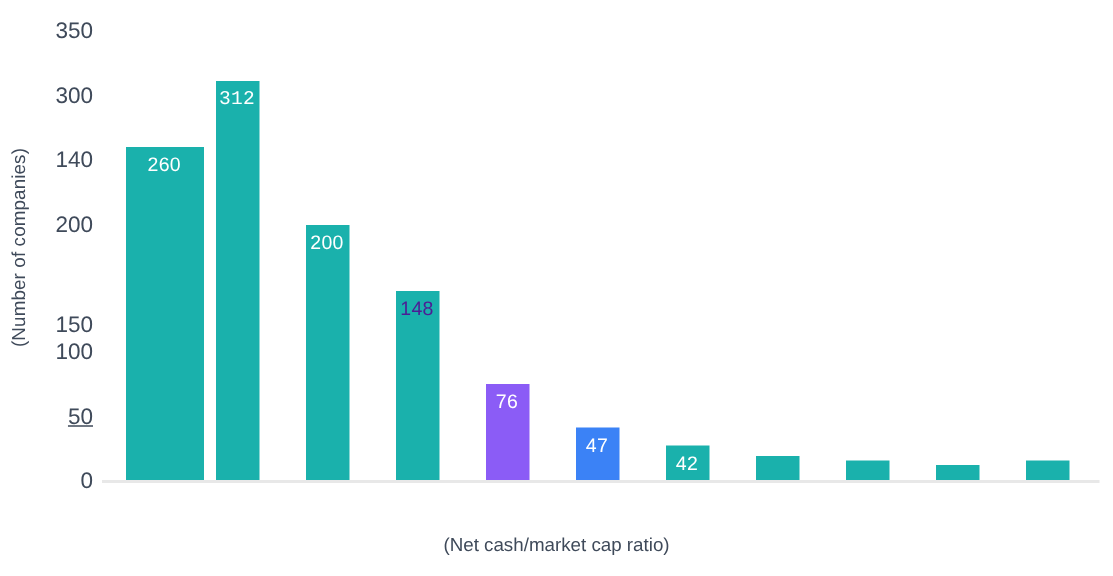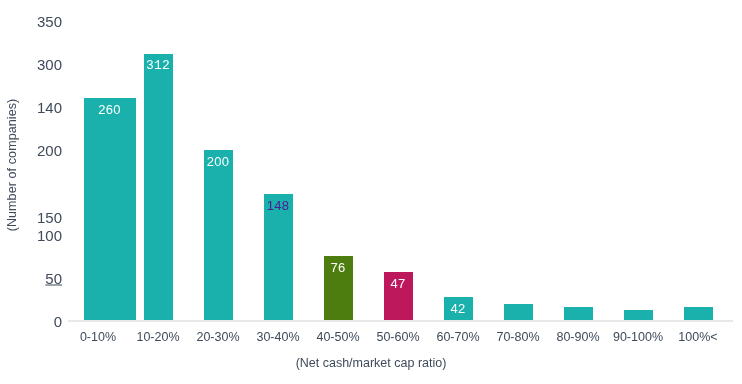--- a/index.html
+++ b/index.html
@@ -147,46 +147,33 @@
       </div>
       <div class="bar" style="left: 75.5px; width: 29px; height: 267.429px; background: rgb(26, 177, 172); font-family: Liberation Mono, monospace;">
         <div class="bar-value" style="color: rgb(255, 255, 255);">312</div>
       </div>
       <div class="bar" style="left: 135.5px; width: 29px; height: 171.429px; background: rgb(26, 177, 172);">
         <div class="bar-value" style="color: rgb(255, 255, 255);">200</div>
       </div>
       <div class="bar" style="left: 195.5px; width: 29px; height: 126.857px; background: rgb(26, 177, 172);">
         <div class="bar-value" style="color: #4c1d95;">148</div>
       </div>
-      <div class="bar" style="left: 255.5px; width: 29px; height: 65.1429px; background: #4d7c0f; margin-top: 11px;">
+      <div class="bar" style="left: 255.5px; width: 29px; height: 65.1429px; background: #8b5cf6; margin-top: 11px;">
         <div class="bar-value" style="color: rgb(255, 255, 255);">76</div>
       </div>
-      <div class="bar" style="left: 315.5px; width: 29px; height: 49px; background: #be185d;">
+      <div class="bar" style="left: 315.5px; width: 29px; height: 36px; background: #3b82f6;">
         <div class="bar-value" style="color: rgb(255, 255, 255);">47</div>
       </div>
       <div class="bar" style="left: 375.5px; width: 29px; height: 24px; background: rgb(26, 177, 172);">
         <div class="bar-value" style="color: rgb(255, 255, 255);">42</div>
       </div>
       <div class="bar" style="left: 435.5px; width: 29px; height: 17.1429px; background: rgb(26, 177, 172);"></div>
       <div class="bar" style="left: 495.5px; width: 29px; height: 13.7143px; background: rgb(26, 177, 172);"></div>
       <div class="bar" style="left: 555.5px; width: 29px; height: 11.1429px; background: rgb(26, 177, 172);"></div>
       <div class="bar" style="left: 615.5px; width: 29px; height: 13.7143px; background: rgb(26, 177, 172);"></div>
     </div>
 
   <div class="axis-line"></div>
 
-  <div class="x-labels" id="x-labels">
-      <div class="x-label" style="left: 0px; width: 60px;">0-10%</div>
-      <div class="x-label" style="left: 60px; width: 60px;">10-20%</div>
-      <div class="x-label" style="left: 120px; width: 60px;">20-30%</div>
-      <div class="x-label" style="left: 180px; width: 60px;">30-40%</div>
-      <div class="x-label" style="left: 240px; width: 60px;">40-50%</div>
-      <div class="x-label" style="left: 300px; width: 60px;">50-60%</div>
-      <div class="x-label" style="left: 360px; width: 60px;">60-70%</div>
-      <div class="x-label" style="left: 420px; width: 60px;">70-80%</div>
-      <div class="x-label" style="left: 480px; width: 60px;">80-90%</div>
-      <div class="x-label" style="left: 540px; width: 60px;">90-100%</div>
-      <div class="x-label" style="left: 600px; width: 60px;">100%&lt;</div>
-    </div>
 
   <div class="x-axis-title">(Net cash/market cap ratio)</div>
 
 </div>
 
 </body></html>

